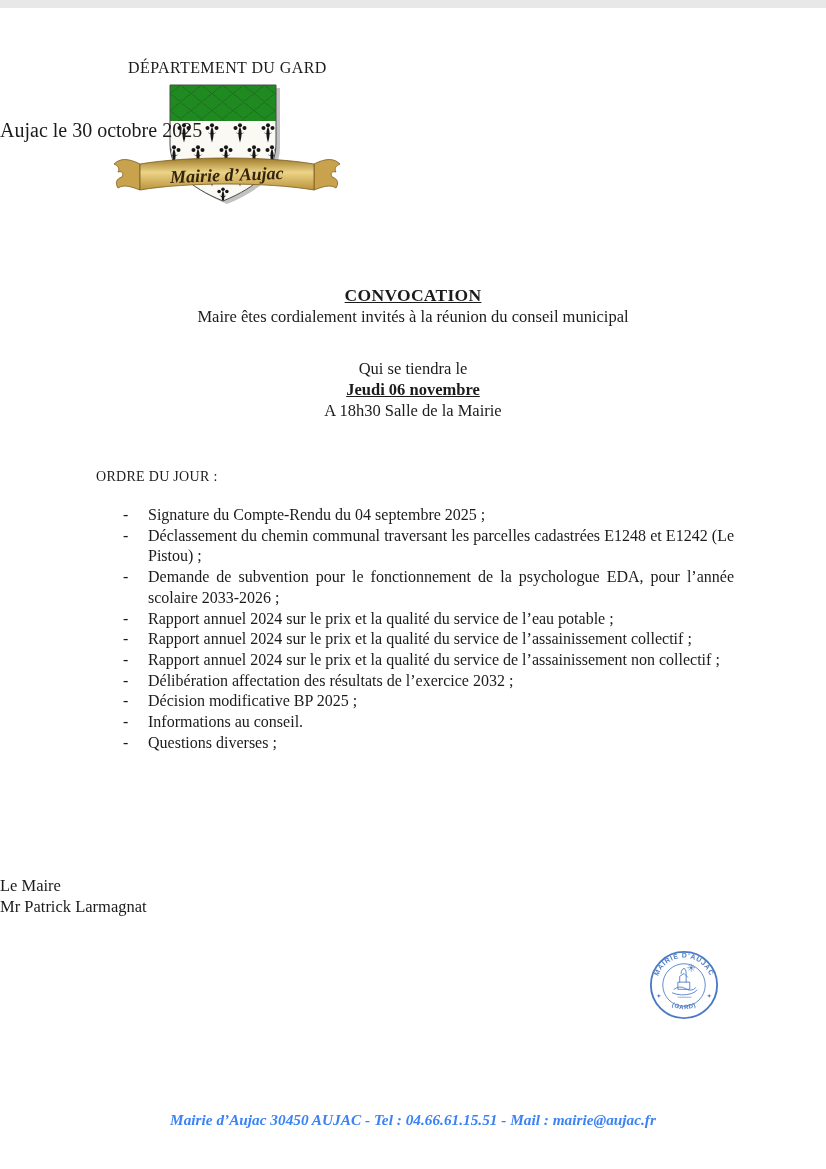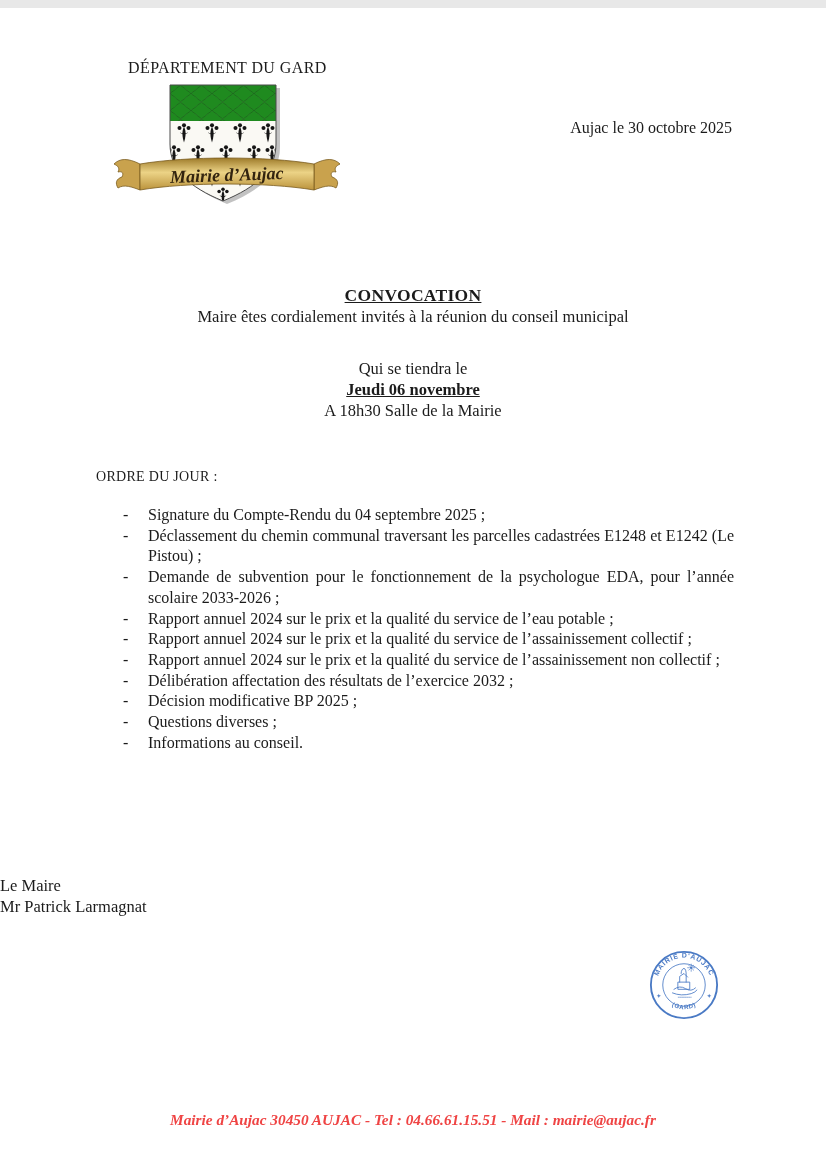--- a/index.html
+++ b/index.html
@@ -12,21 +12,21 @@
     color:#1b1b1b;
     overflow:hidden;
   }
   .department{
     position:absolute;top:51px;left:128px;
     font-size:16px;letter-spacing:.4px;
   }
   .logo{position:absolute;top:72px;left:112px;width:230px;height:125px;}
   .dateline{
     position:absolute;top:111px;left:0;width:732px;
-    text-align:right;font-size:16px;
+    text-align:left;font-size:20px;
   }
   .convo-block{
     position:absolute;top:277px;left:0;width:826px;
     text-align:center;line-height:21px;
   }
   .convo-title{
     font-size:17.5px;font-weight:bold;
     text-decoration:underline;letter-spacing:.3px;
   }
   .convo-subtitle{font-size:16.5px;}
@@ -53,21 +53,21 @@
   }
   .signature-block{
     position:absolute;top:868px;left:0;width:734px;
     font-size:16.5px;line-height:20.5px;
   }
   .stamp{position:absolute;top:941px;left:648px;width:72px;height:72px;opacity:.92;}
   .footer{
     position:absolute;top:1103px;left:0;width:826px;
     text-align:center;
     font-size:15.3px;font-weight:bold;font-style:italic;
-    color:#ef4444;
+    color:#3b82f6;
   }
 </style>
 </head>
 <body>
 
 <div class="page">
 
   <div class="department">DÉPARTEMENT DU GARD</div>
 
   <svg class="logo" viewBox="0 0 230 125" xmlns="http://www.w3.org/2000/svg">
@@ -148,22 +148,22 @@
 
   <ul class="agenda-list">
     <li>Signature du Compte-Rendu du 04 septembre 2025 ;</li>
     <li>Déclassement du chemin communal traversant les parcelles cadastrées E1248 et E1242 (Le Pistou) ;</li>
     <li>Demande de subvention pour le fonctionnement de la psychologue EDA, pour l’année scolaire 2033-2026 ;</li>
     <li>Rapport annuel 2024 sur le prix et la qualité du service de l’eau potable ;</li>
     <li>Rapport annuel 2024 sur le prix et la qualité du service de l’assainissement collectif ;</li>
     <li>Rapport annuel 2024 sur le prix et la qualité du service de l’assainissement non collectif ;</li>
     <li>Délibération affectation des résultats de l’exercice 2032 ;</li>
     <li>Décision modificative BP 2025 ;</li>
+    <li>Informations au conseil.</li>
     <li>Questions diverses ;</li>
-    <li>Informations au conseil.</li>
   </ul>
 
   <div class="signature-block">
     <div>Le Maire</div>
     <div>Mr Patrick Larmagnat</div>
   </div>
 
   <svg class="stamp" viewBox="0 0 100 100" xmlns="http://www.w3.org/2000/svg">
     <defs>
       <path id="arcTop" d="M13.3,40.2 A38,38 0 0 1 86.7,40.2" fill="none"></path>

